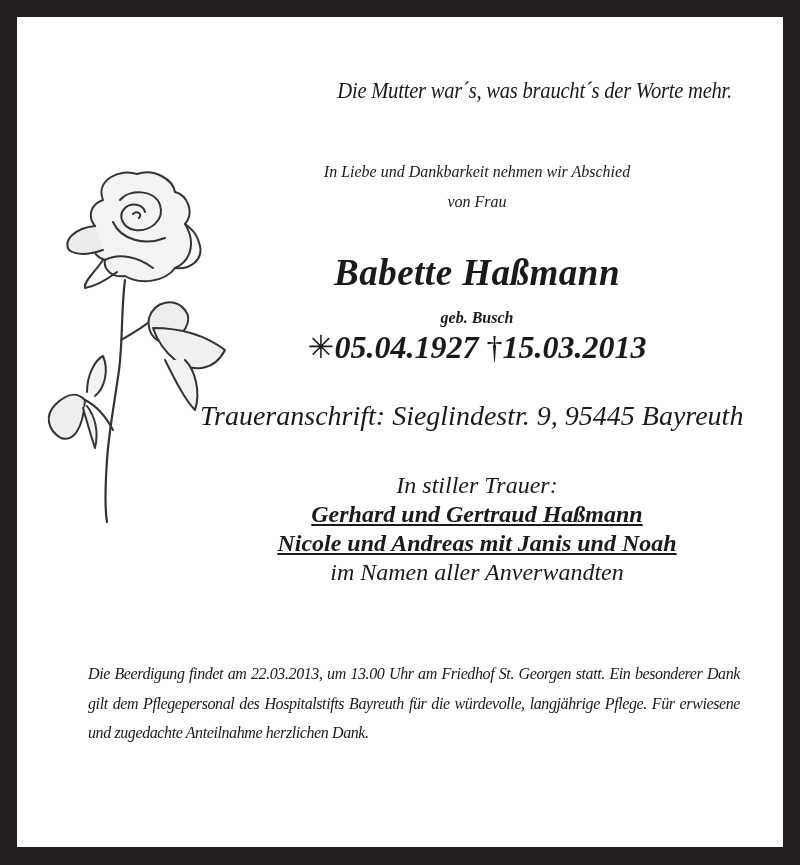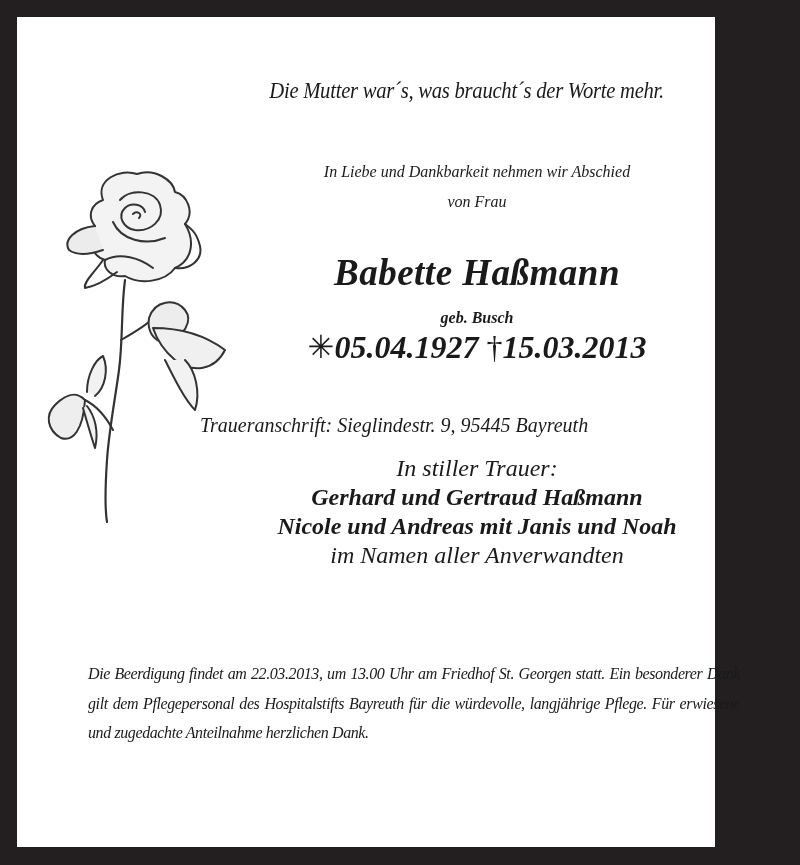--- a/index.html
+++ b/index.html
@@ -7,21 +7,21 @@
       width: 800px; height: 865px;
       background: #231f20;
       position: relative;
       overflow: hidden;
       font-family: "Liberation Serif", "DejaVu Serif", serif;
       color: #1a1a1a;
     }
     .card {
       position: absolute;
       left: 17px; top: 17px;
-      width: 698px; height: 830px;
+      width: 766px; height: 830px;
       background: #ffffff;
     }
     .abs { position: absolute; white-space: nowrap; }
     .it { font-style: italic; }
     .bd { font-weight: bold; font-style: italic; }
     .motto {
       right: 51px; top: 60px;
       font-size: 24px; letter-spacing: -0.3px;
       transform: scaleX(0.86); transform-origin: right center;
     }
@@ -29,26 +29,26 @@
       position: absolute;
       left: 180px; width: 560px;
       text-align: center;
     }
     .intro { top: 140px; font-size: 16px; line-height: 30px; }
     .name { top: 228px; font-size: 37px; line-height: 56px; letter-spacing: 0.5px; }
     .maiden { top: 287px; font-size: 16px; line-height: 28px; }
     .dates { top: 315px; font-size: 32px; line-height: 30px; }
     .dates .sym { font-style: normal; font-weight: normal; }
     .address {
-      left: 183px; top: 397px;
-      font-size: 20px;
+      left: 183px; top: 383px;
+      font-size: 28px;
     }
-    .mourners { top: 437px; font-size: 24px; line-height: 29px; }
+    .mourners { top: 454px; font-size: 24px; line-height: 29px; }
     .mourners .row { display: block; }
-    .mourners .bd { font-size: 24px; }
+    .mourners .bd { font-size: 24px; text-decoration: underline; }
     .notice {
       position: absolute;
       left: 71px; top: 642px;
       width: 652px;
       font-size: 16px; line-height: 29.5px;
       font-style: italic;
       text-align: justify;
       letter-spacing: -0.4px;
     }
     .rose {

